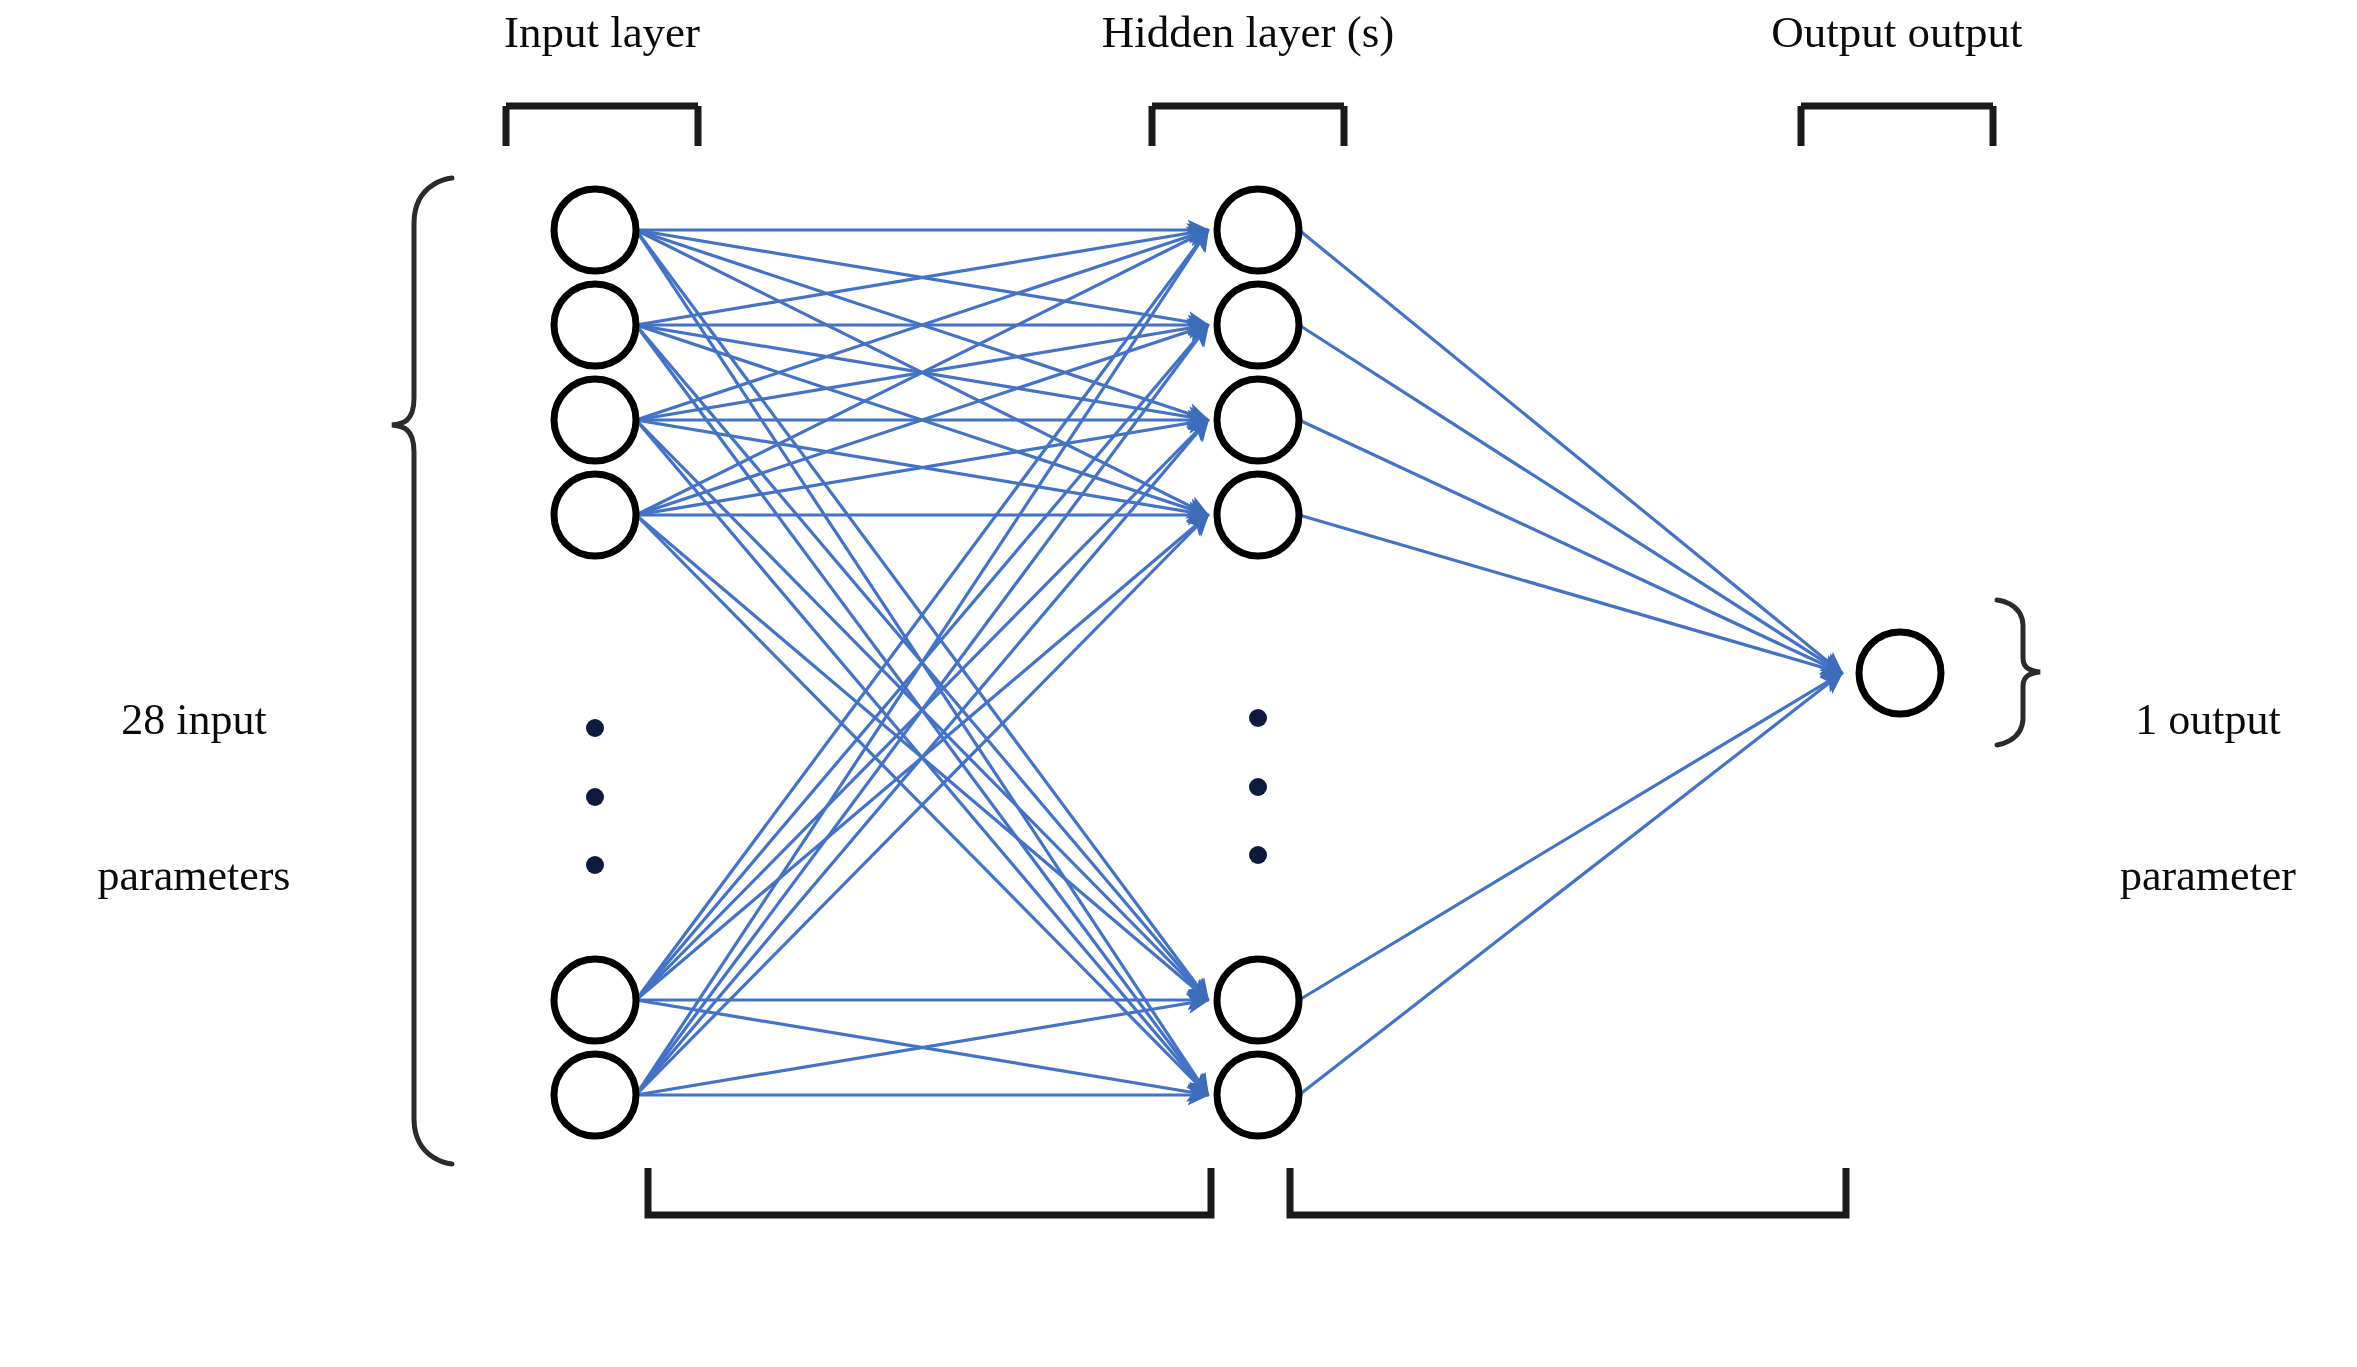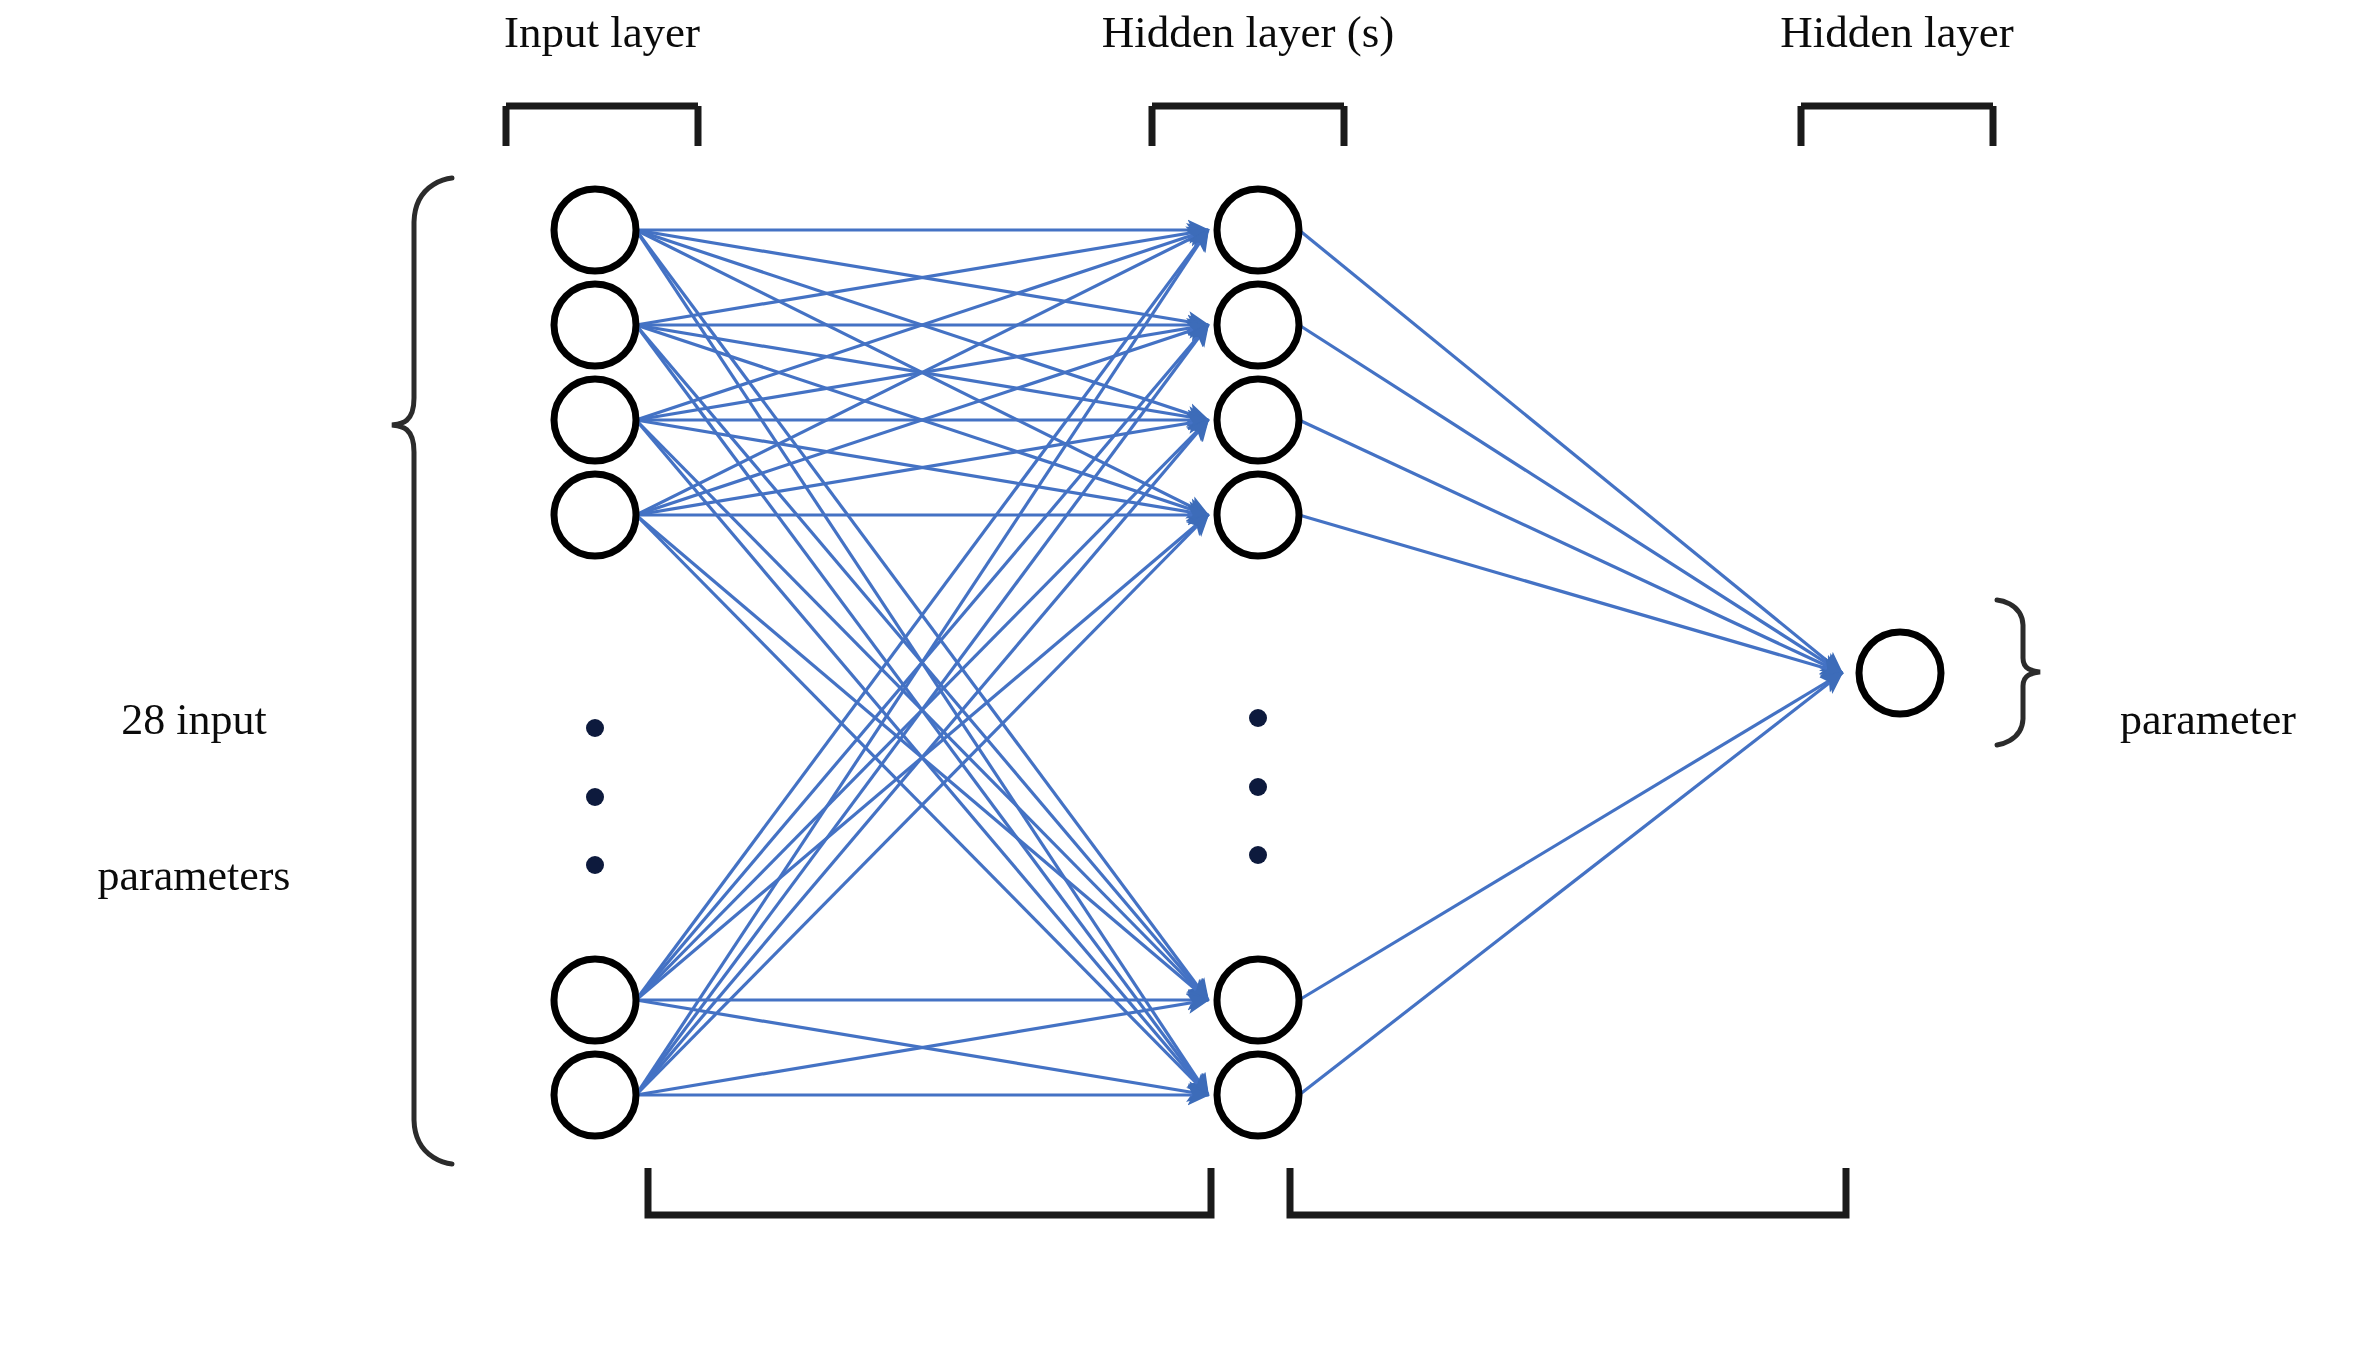--- a/index.html
+++ b/index.html
@@ -118,28 +118,29 @@
              C1997,600 2022,602 2023,625
              L2023,658
              C2023,670 2033,671 2040,672
              C2033,673 2023,674 2023,686
              L2023,719
              C2022,742 1997,745 1997,745" fill="none" stroke="#2b2b2b" stroke-width="5" stroke-linecap="round"></path>
   </svg>
 
   <div class="lbl layer-title" style="left:336px;top:6px;width:532px;">Input layer</div>
   <div class="lbl layer-title" style="left:982px;top:6px;width:532px;">Hidden layer (s)</div>
-  <div class="lbl layer-title" style="left:1631px;top:6px;width:532px;">Hidden layer</div>
+  <div class="lbl layer-title" style="left:1631px;top:6px;width:532px;">Output output</div>
 
   <div class="lbl side-label" style="left:14px;top:590px;width:360px;">
     <div>28 input</div>
     <div>parameters</div>
   </div>
 
   <div class="lbl side-label" style="left:2058px;top:590px;width:300px;">
+    <div>1 output</div>
     <div>parameter</div>
   </div>
 
   <div class="lbl act-label" style="left:650px;top:1240px;width:560px;">
     <div>Activation</div>
     
   </div>
   <div class="lbl act-label" style="left:1288px;top:1240px;width:560px;">
     <div>Activation</div>
     

